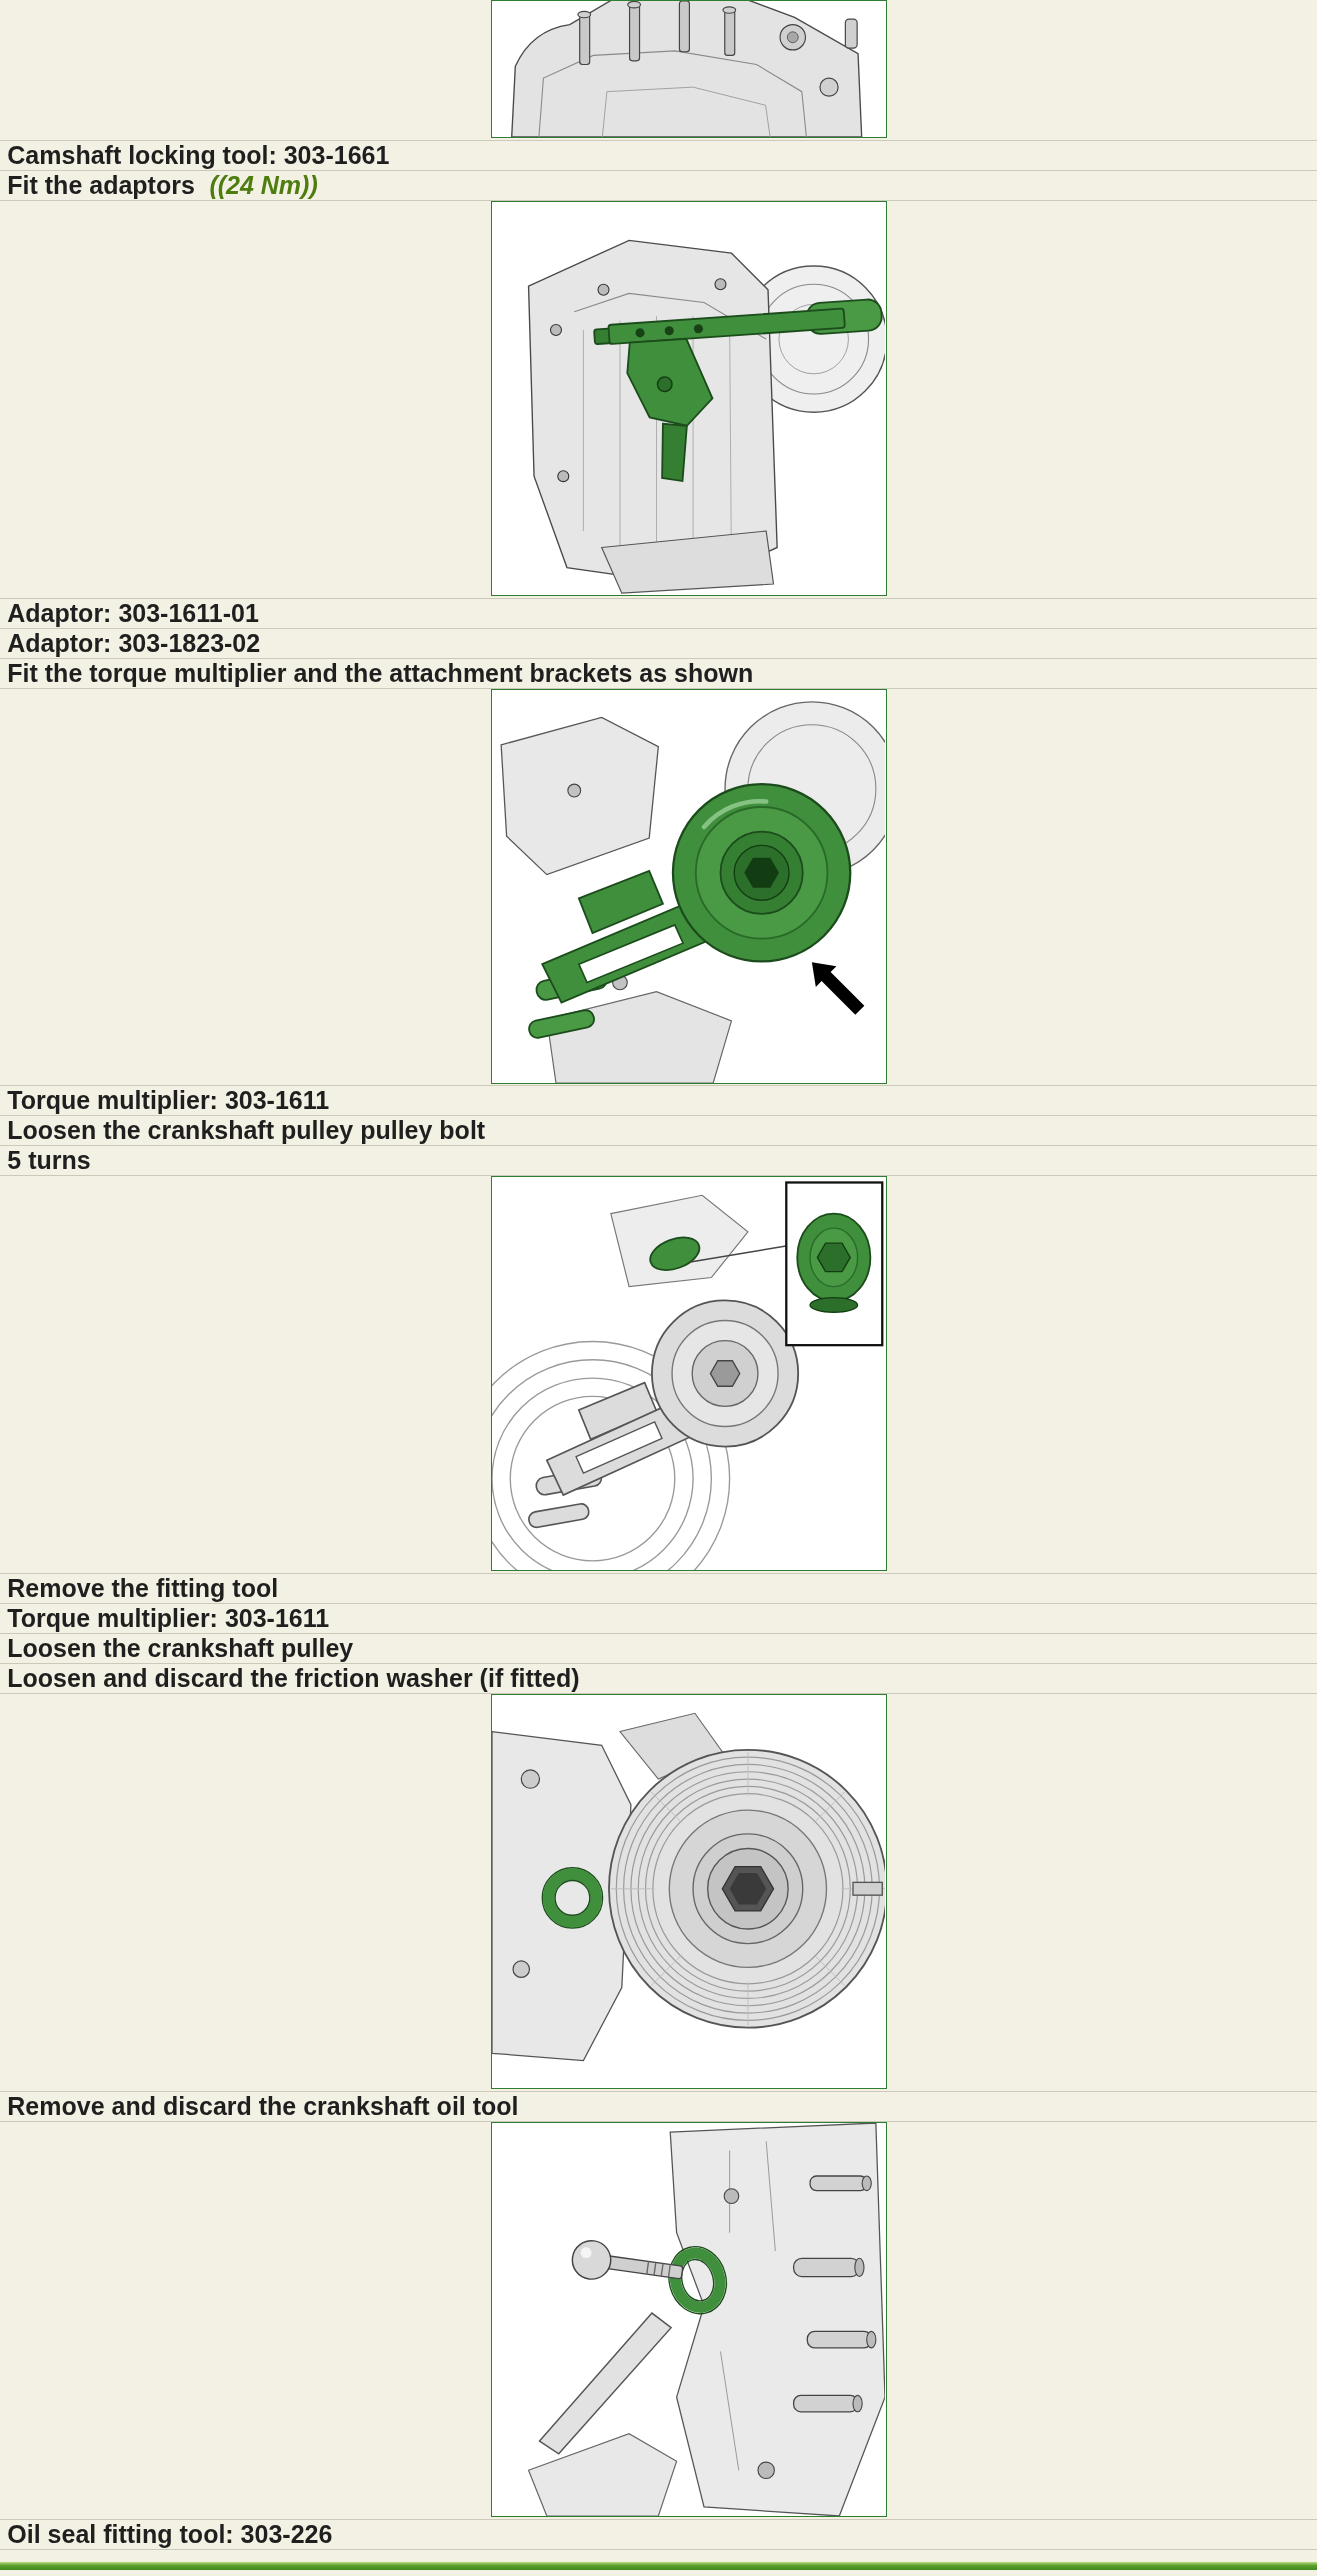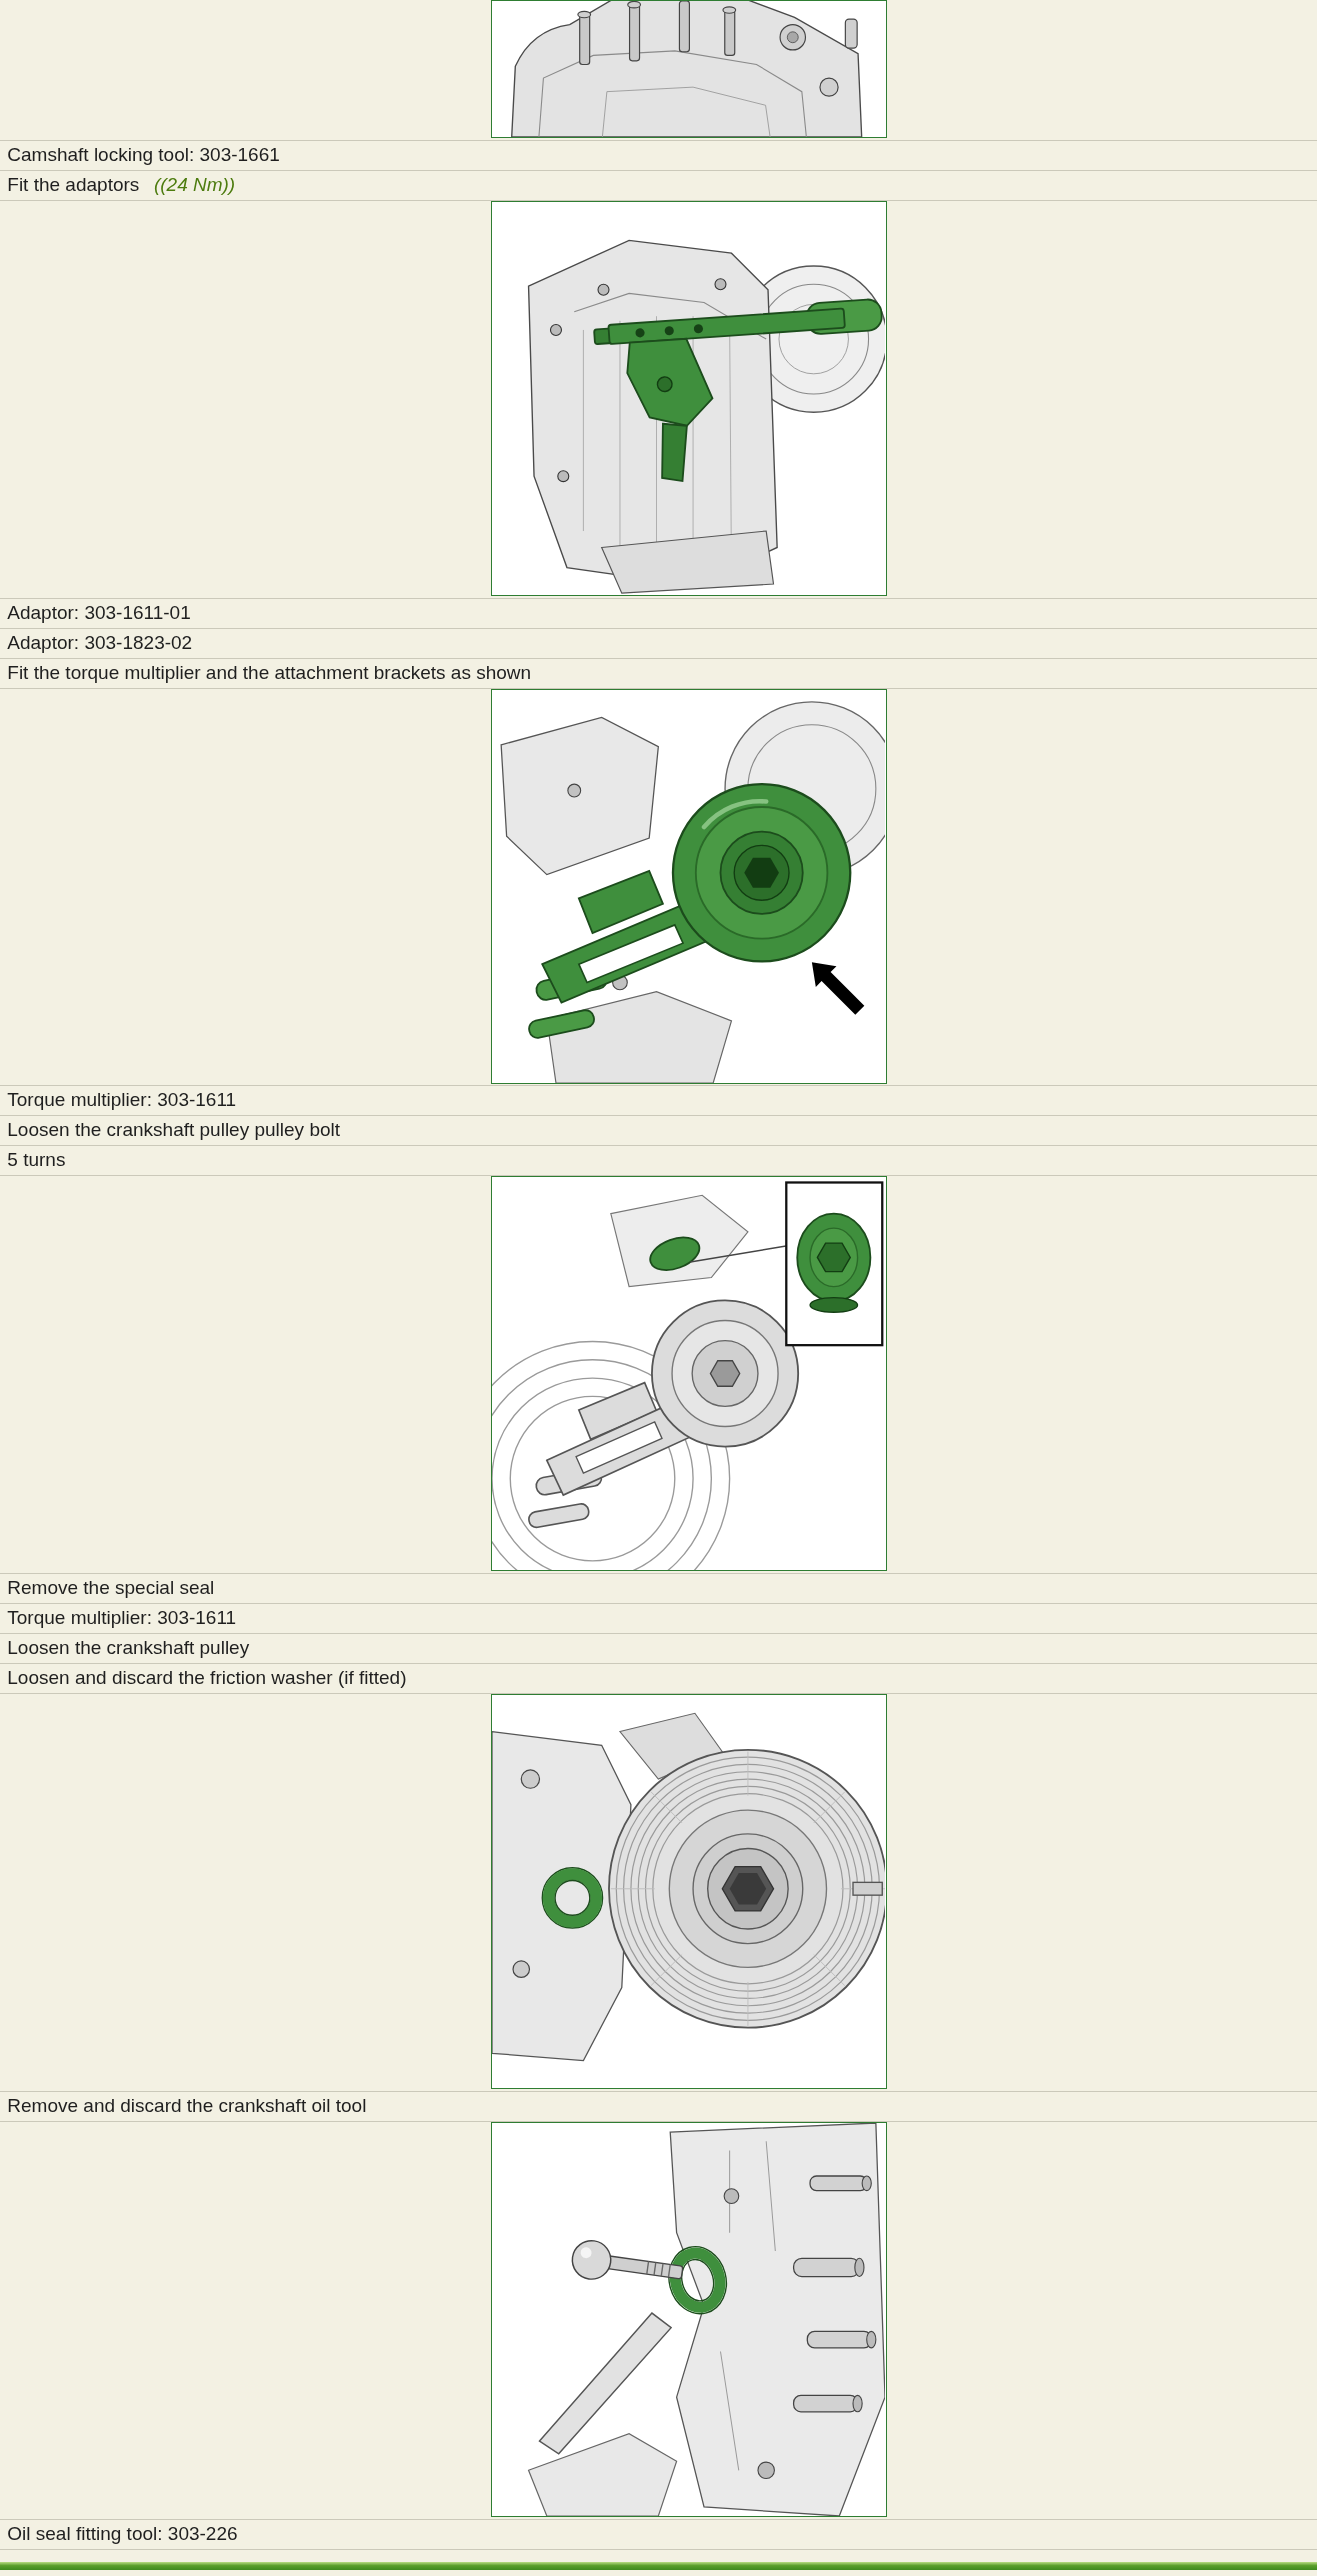--- a/index.html
+++ b/index.html
@@ -2,23 +2,23 @@
 <html style="font-size:14.6px"><head>
 <meta charset="utf-8">
 <style>
   html,body{margin:0;padding:0}
   body{
     width:1318px;height:2576px;overflow:hidden;
     background:#f3f1e3;color:#1f1f1f;
     font-family:"Liberation Sans",sans-serif;
   }
   .trow{
-    height:30px;line-height:28px;font-size:19px;
+    height:30px;line-height:28px;font-size:25px;
     padding-left:7.3px;border-top:0.9px solid #cbc9ba;
-    box-sizing:border-box;white-space:nowrap;
+    box-sizing:border-box;white-space:nowrap;font-weight:bold;
   }
   .note{color:#4d7c0f;font-style:italic;margin-left:14.6px}
   .img-row{
     border-top:0.9px solid #cbc9ba;
     padding:0 0 1.8px 491px;box-sizing:border-box;
   }
   .img-row.first{border-top:none;padding-bottom:1.8px}
   .frame{
     width:396px;background:#ffffff;border:1.8px solid #2e7d32;
     box-sizing:border-box;display:block;
@@ -150,21 +150,21 @@
       <polygon points="239,215 247,201 263,201 271,215 263,229 247,229" fill="#9a9a9a" stroke="#444" stroke-width="1.5"></polygon>
       <rect x="322" y="6" width="105" height="178" fill="#ffffff" stroke="#111" stroke-width="2.5"></rect>
       <ellipse cx="374" cy="88" rx="40" ry="48" fill="#3f8f3d" stroke="#1c4c1c" stroke-width="2"></ellipse>
       <ellipse cx="374" cy="88" rx="26" ry="32" fill="#4a9a45" stroke="#2a6a28" stroke-width="1.5"></ellipse>
       <polygon points="356,88 365,72.4 383,72.4 392,88 383,103.6 365,103.6" fill="#2c6f2a" stroke="#123d12" stroke-width="1.5"></polygon>
       <ellipse cx="374" cy="140" rx="26" ry="8" fill="#2c6f2a" stroke="#123d12" stroke-width="1.5"></ellipse>
     </svg>
   </div>
 </div>
 
-<div class="trow"><span>Remove the special seal</span></div>
+<div class="trow"><span>Remove the fitting tool</span></div>
 <div class="trow"><span>Torque multiplier: 303-1611</span></div>
 <div class="trow"><span>Loosen the crankshaft pulley</span></div>
 <div class="trow"><span>Loosen and discard the friction washer (if fitted)</span></div>
 
 <div class="img-row">
   <div class="frame">
     <svg width="393" height="393" viewBox="0 0 430 430" xmlns="http://www.w3.org/2000/svg">
       <rect x="0" y="0" width="430" height="430" fill="#ffffff"></rect>
       <path d="M0,40 L120,55 L152,120 L142,320 L100,400 L0,392 Z" fill="#e8e8e8" stroke="#555" stroke-width="1.4"></path>
       <path d="M140,40 L222,20 L252,62 L182,92 Z" fill="#dddddd" stroke="#666" stroke-width="1.2"></path>

